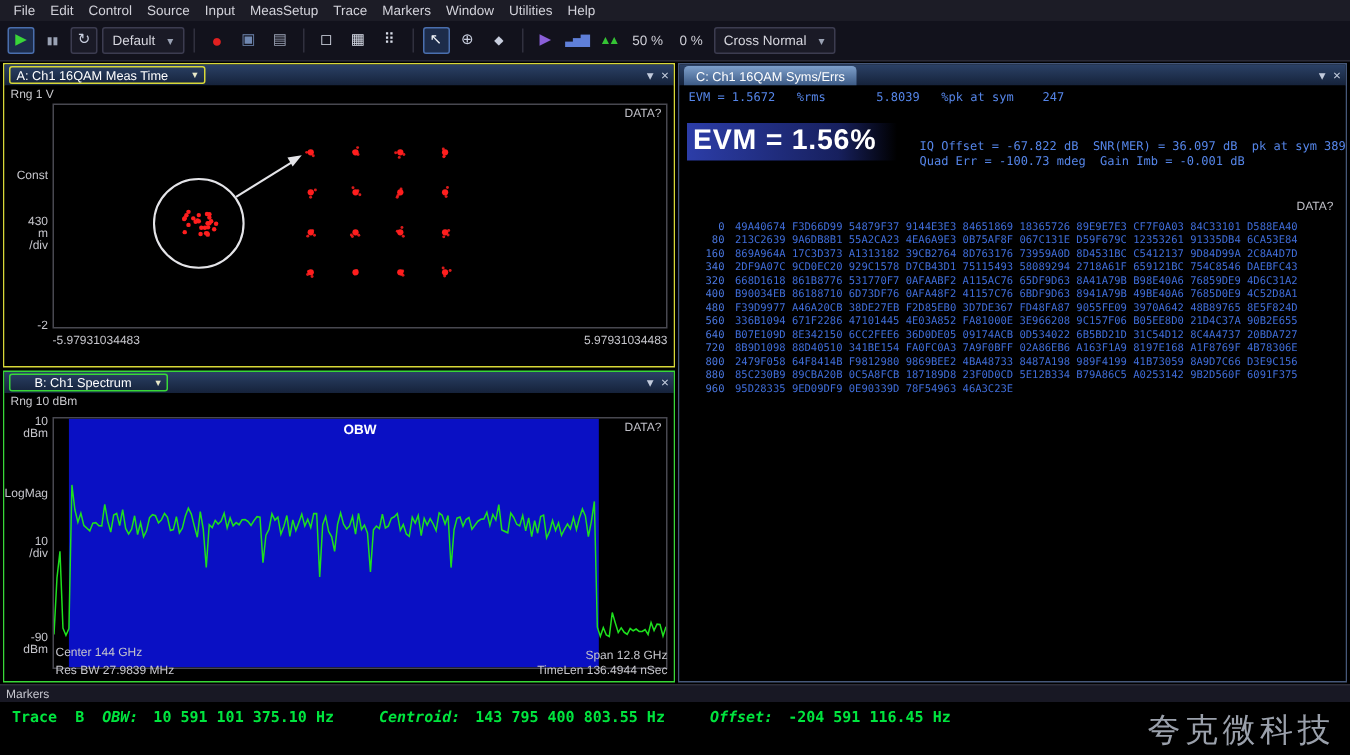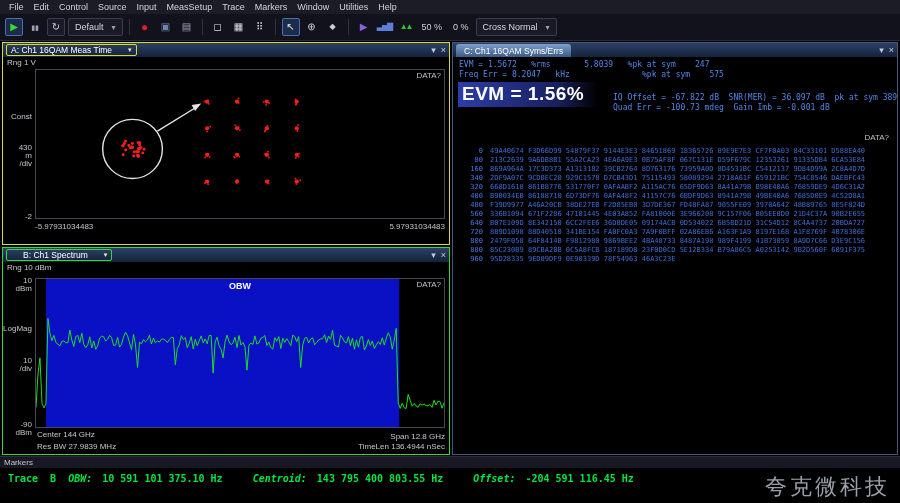--- a/index.html
+++ b/index.html
@@ -46,21 +46,21 @@
   .rng{position:absolute;left:4px;top:1px;font-size:8px;color:#c8c8cc;}
   .plot{position:absolute;border:1px solid #484850;background:#000;overflow:hidden;}
   .plot svg{display:block;width:100%;height:100%;}
   .data-flag{position:absolute;right:3px;top:1px;font-size:8px;color:#c0c0c8;z-index:3;}
   .ylab{position:absolute;left:0;width:29px;text-align:right;font-size:8px;color:#c6c6cc;}
 
   .plot-a{left:32px;top:12px;width:410px;height:150px;}
   .xlabels-a{position:absolute;left:32px;top:165px;width:410px;display:flex;
              justify-content:space-between;font-size:8px;color:#c6c6cc;}
 
-  .plot-b{left:32px;top:16px;width:410px;height:150px;}
+  .plot-b{left:32px;top:16px;width:410px;height:168px;}
   .obw-label{position:absolute;left:0;top:2px;width:100%;text-align:center;color:#fff;
              font-size:9px;font-weight:bold;z-index:3;}
   .bfoot{position:absolute;font-size:8px;color:#c6c6cc;white-space:nowrap;}
 
   
   .stat-line{position:absolute;font-family:"DejaVu Sans Mono",monospace;font-size:8px;
              color:#5585e8;white-space:pre;}
   .evm-big{position:absolute;left:5px;top:25px;font-size:19px;font-weight:bold;color:#fff;
            background:linear-gradient(90deg,#2c3da8 0%,#17205e 72%,rgba(10,14,40,0) 100%);
            padding:1px 14px 2px 4px;letter-spacing:0.5px;white-space:nowrap;}
@@ -294,21 +294,20 @@
   <div class="panel panel-c">
     <div class="titlebar">
       <span class="title-tab">C: Ch1 16QAM Syms/Errs</span>
       <span class="tb-win">
         <span>▾</span>
         <span>×</span>
       </span>
     </div>
     <div class="pcontent">
       <div class="stat-line" style="left:6px;top:3px;">EVM = 1.5672   %rms       5.8039   %pk at sym    247</div>
-      <div class="stat-line" style="left:6px;top:13px;">Freq Err = 8.2047   kHz               %pk at sym    575</div>
       <div class="evm-big">EVM = 1.56%</div>
       <div class="stat-line" style="left:160px;top:36px;">IQ Offset = -67.822 dB  SNR(MER) = 36.097 dB  pk at sym 389</div>
       <div class="stat-line" style="left:160px;top:46px;">Quad Err = -100.73 mdeg  Gain Imb = -0.001 dB</div>
       <div class="data-flag" style="right:8px;top:76px;">DATA?</div>
       <div class="hex-table">
 
       <div class="hexrow">
             <span class="rownum">0</span>
             <span class="rowhex">49A40674 F3D66D99 54879F37 9144E3E3 84651869 18365726 89E9E7E3 CF7F0A03 84C33101 D588EA40</span>
           </div>

